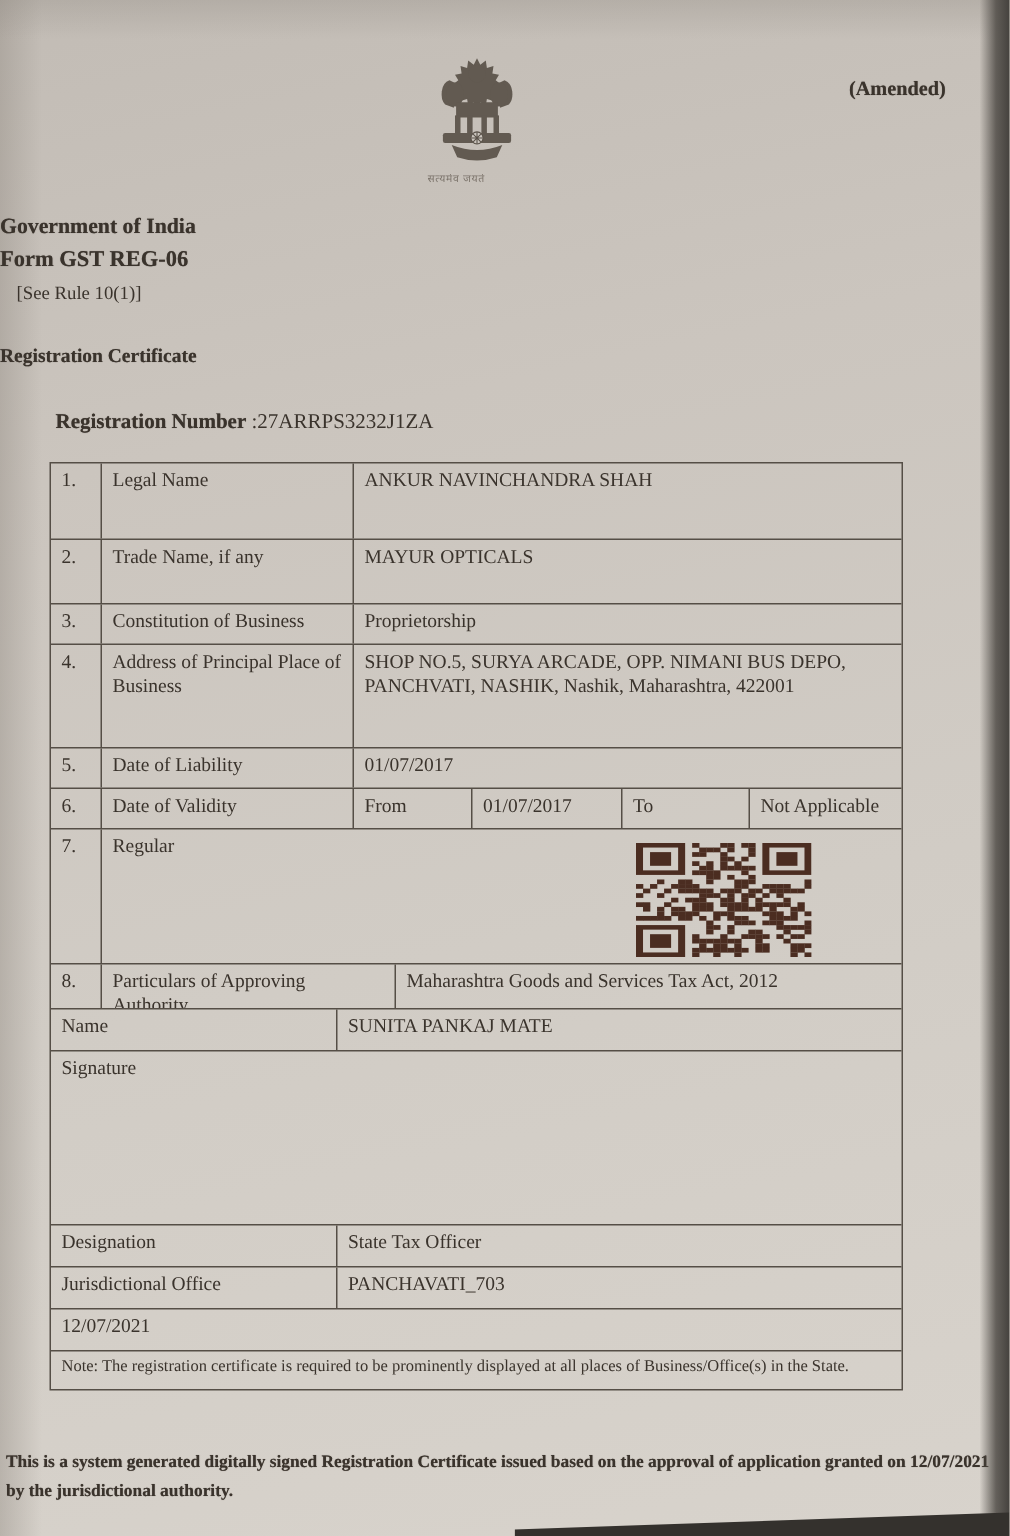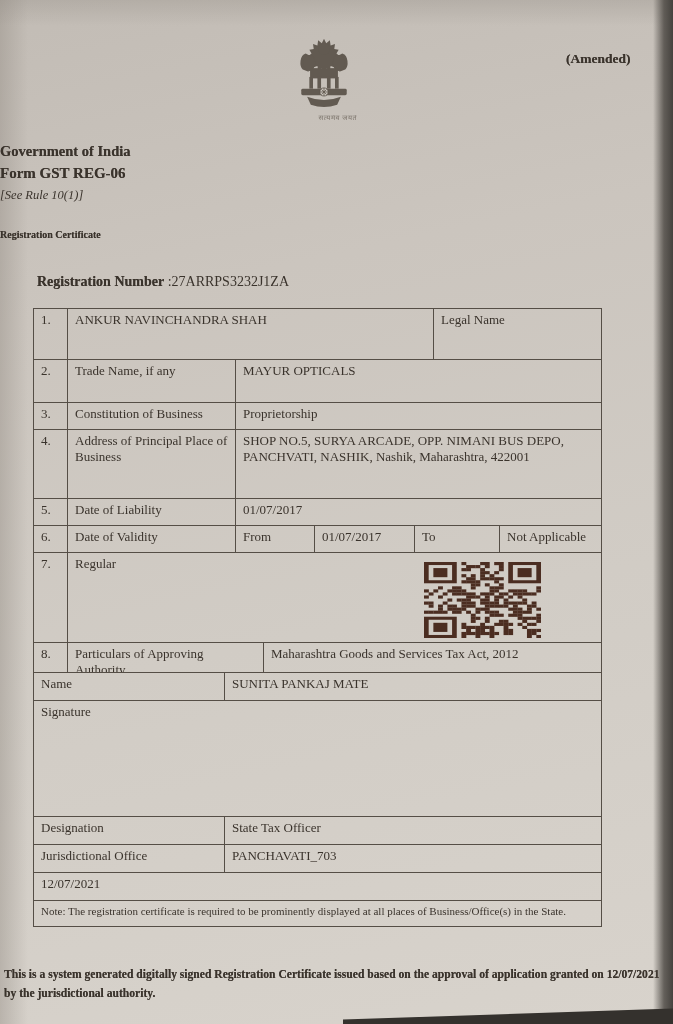--- a/index.html
+++ b/index.html
@@ -17,28 +17,28 @@
     background:linear-gradient(to right,rgba(150,143,135,.45),rgba(150,143,135,0));}
   .shade-top{position:absolute;left:0;top:0;width:100%;height:26px;
     background:linear-gradient(to bottom,rgba(140,134,126,.28),rgba(140,134,126,0));}
   .edge-right{position:absolute;top:0;right:0;width:20px;height:100%;
     background:linear-gradient(to right,rgba(70,66,62,0) 0%,rgba(80,76,71,.85) 55%,#45423e 100%);}
   .edge-bottom{position:absolute;right:0;bottom:0;width:330px;height:20px;
     background:#34312d;clip-path:polygon(0 78%,100% 22%,100% 100%,0 100%);}
   .txt{position:absolute;white-space:nowrap;}
   .blur{text-shadow:0 0 .5px rgba(58,51,44,.75);}
   .amended{top:51px;left:566px;font-weight:bold;font-size:13.5px;}
-  .emblem{position:absolute;top:37px;left:285px;width:72px;text-align:right;}
+  .emblem{position:absolute;top:37px;left:285px;width:72px;text-align:left;}
   .motto{font-size:7px;color:#6f675e;letter-spacing:.5px;line-height:1;
     overflow:hidden;max-height:10px;opacity:.85;}
   .h-center{left:0;width:660px;text-align:left;}
   .h-gov{top:143px;font-weight:bold;font-size:14.5px;}
   .h-form{top:165px;font-weight:bold;font-size:15px;}
-  .h-rule{top:188px;font-style:italic;font-size:12.5px;}
-  .h-cert{top:229px;font-weight:bold;font-size:10px;}
+  .h-rule{top:188px;font-size:12.5px;margin-left:11px;}
+  .h-cert{top:229px;font-weight:bold;font-size:13px;}
   .regnum{top:274px;left:37px;font-size:14px;}
   .regnum .lbl{font-weight:bold;}
   .tbl{position:absolute;left:33px;top:308px;width:569px;
     border:1.3px solid #554e46;font-size:13px;line-height:1.25;}
   .row{display:flex;border-top:1.3px solid #554e46;position:relative;}
   .row:first-child{border-top:none;}
   .c{border-left:1.3px solid #554e46;padding:3px 7px 2px 7px;overflow:hidden;}
   .c:first-child{border-left:none;}
   .cnum{width:33px;flex:none;}
   .clabel{width:168px;flex:none;}
@@ -99,22 +99,22 @@
 
   <div class="txt regnum">
     <span class="lbl blur">Registration Number</span>
     <span>:27ARRPS3232J1ZA</span>
   </div>
 
   <div class="tbl">
 
     <div class="row r1">
       <div class="c cnum">1.</div>
+      <div class="c clabel">Legal Name</div>
       <div class="c cval">ANKUR NAVINCHANDRA SHAH</div>
-      <div class="c clabel">Legal Name</div>
     </div>
 
     <div class="row r2">
       <div class="c cnum">2.</div>
       <div class="c clabel">Trade Name, if any</div>
       <div class="c cval">MAYUR OPTICALS</div>
     </div>
 
     <div class="row r3">
       <div class="c cnum">3.</div>

